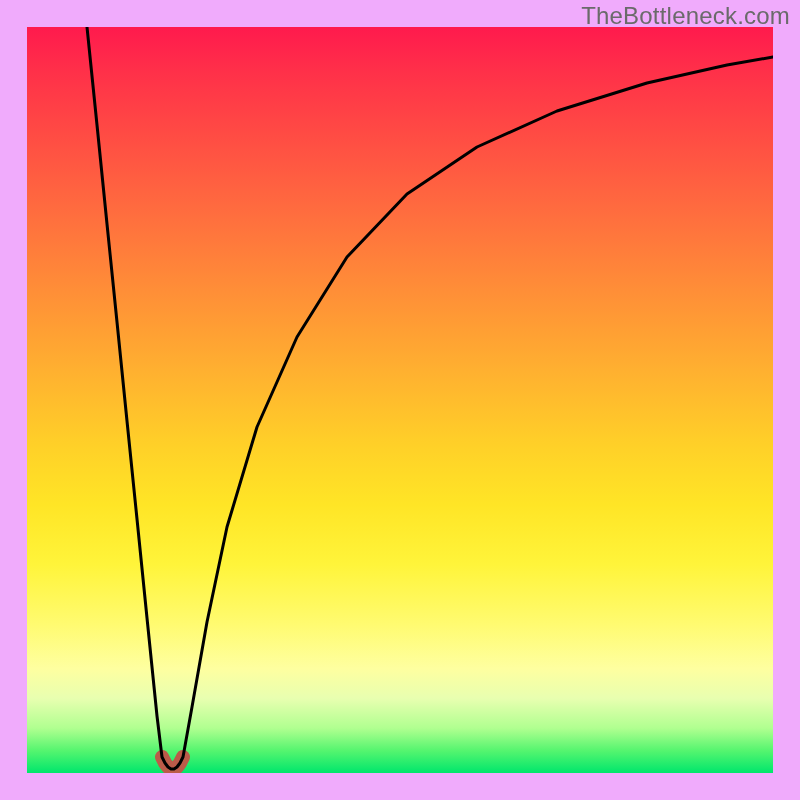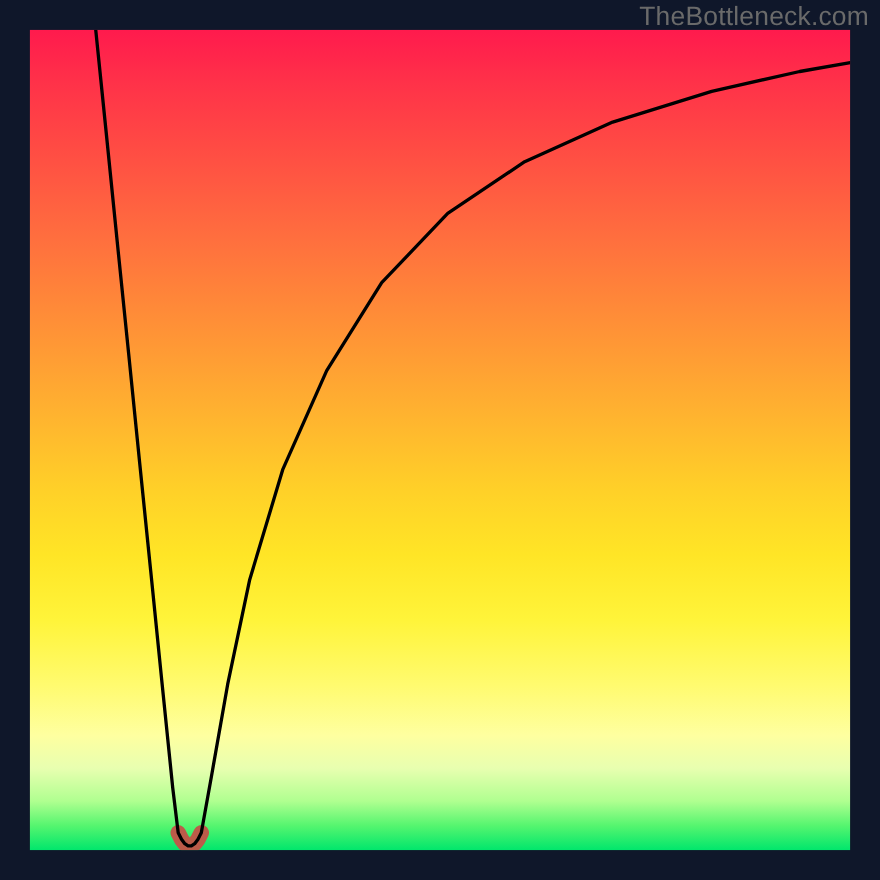--- a/index.html
+++ b/index.html
@@ -7,21 +7,21 @@
     padding: 0;
     width: 800px;
     height: 800px;
     background: #000;
     overflow: hidden;
   }
   .frame {
     position: relative;
     width: 800px;
     height: 800px;
-    background: #0f172a;
+    background: #f0abfc;
   }
   .plot {
     position: absolute;
     left: 27px;
     top: 27px;
     width: 746px;
     height: 746px;
     overflow: hidden;
   }
   .gradient {

